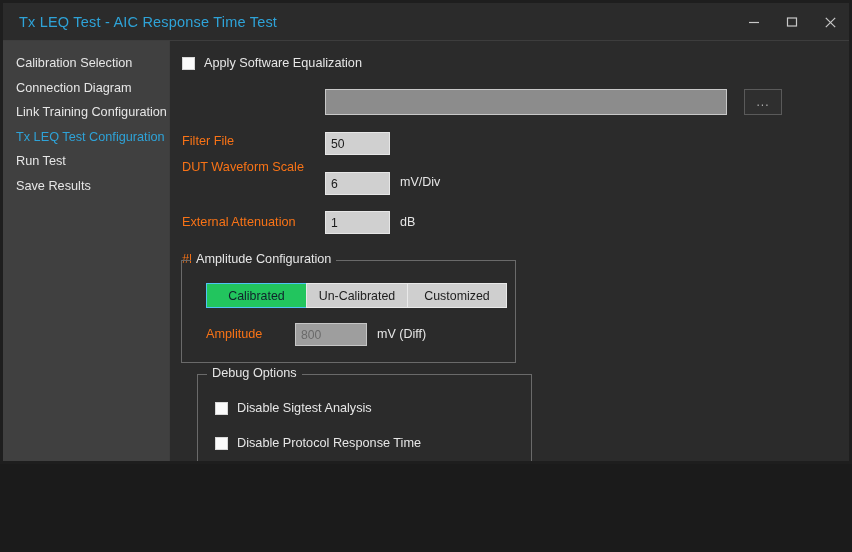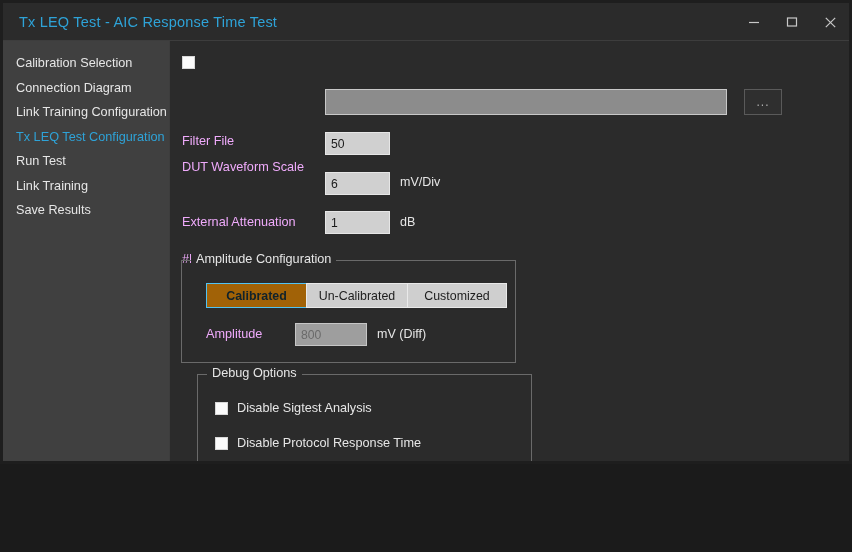--- a/index.html
+++ b/index.html
@@ -90,21 +90,21 @@
     top: 38px;
     width: 678px;
     height: 473px;
     background: #2b2b2b;
     box-sizing: border-box;
   }
 
   .lbl {
     position: absolute;
     font-size: 12.7px;
-    color: #f0abfc;
+    color: #f97316;
     white-space: nowrap;
     cursor: default;
   }
   .unit {
     position: absolute;
     font-size: 12.5px;
     color: #e6e6e6;
     white-space: nowrap;
     cursor: default;
   }
@@ -200,24 +200,23 @@
     background: #cfcfcf;
     color: #1d1d1d;
     border: 1px solid #e9e9e9;
     border-right: none;
     box-sizing: border-box;
     cursor: default;
     white-space: nowrap;
   }
   .seg-btn:last-child { border-right: 1px solid #e9e9e9; }
   .seg-btn.sel {
-    background: #a16207;
+    background: #22c55e;
     color: #10222b;
     border-color: #50c3f5;
-    font-weight: bold;
   }
 
   
   .footer {
     position: absolute;
     left: 0;
     top: 512px;
     width: 846px;
     height: 34px;
     background: #2b2b2b;
@@ -280,28 +279,28 @@
       </div>
     </div>
   </div>
 
   <div class="sidebar">
     <div class="side-item">Calibration Selection</div>
     <div class="side-item">Connection Diagram</div>
     <div class="side-item">Link Training Configuration</div>
     <div class="side-item active">Tx LEQ Test Configuration</div>
     <div class="side-item">Run Test</div>
-    <div class="side-item">Link Training</div>
     <div class="side-item">Save Results</div>
   </div>
 
   <div class="content">
 
     <div class="cbrow" style="left:11px; top:15px;">
       <span class="cbox"></span>
+      <span class="cblabel">Apply Software Equalization</span>
     </div>
 
     <div class="lbl" style="left:11px; top:93px;">Filter File</div>
     <input class="tinput disabled" style="left: 154px; top: 48px; width: 402px; height: 26px;" readonly="" value="">
     <div class="browse-btn" style="left:573px; top:48px; width:38px; height:26px;">...</div>
 
     <div class="lbl" style="left:11px; top:119px;">DUT Waveform Scale</div>
     <input class="tinput" style="left: 154px; top: 91px; width: 65px; height: 23px;" value="50">
     <div class="unit" style="left:229px; top:134px;">mV/Div</div>
 

